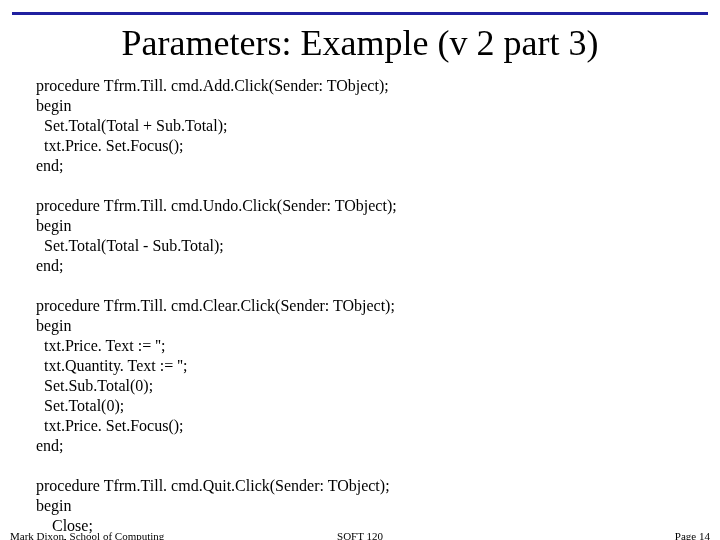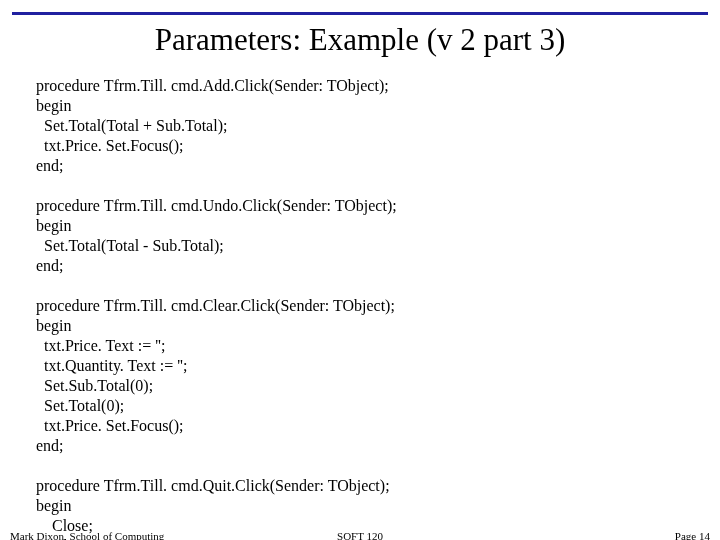--- a/index.html
+++ b/index.html
@@ -19,21 +19,21 @@
     right: 12px;
     height: 3px;
     background: #2020a0;
   }
   .title {
     position: absolute;
     top: 22px;
     left: 0;
     right: 0;
     text-align: center;
-    font-size: 31px;
+    font-size: 36px;
     color: #000;
   }
   .code {
     position: absolute;
     top: 76px;
     left: 36px;
     right: 36px;
     font-family: Liberation Serif, serif;
     font-size: 16px;
     line-height: 1.25;

